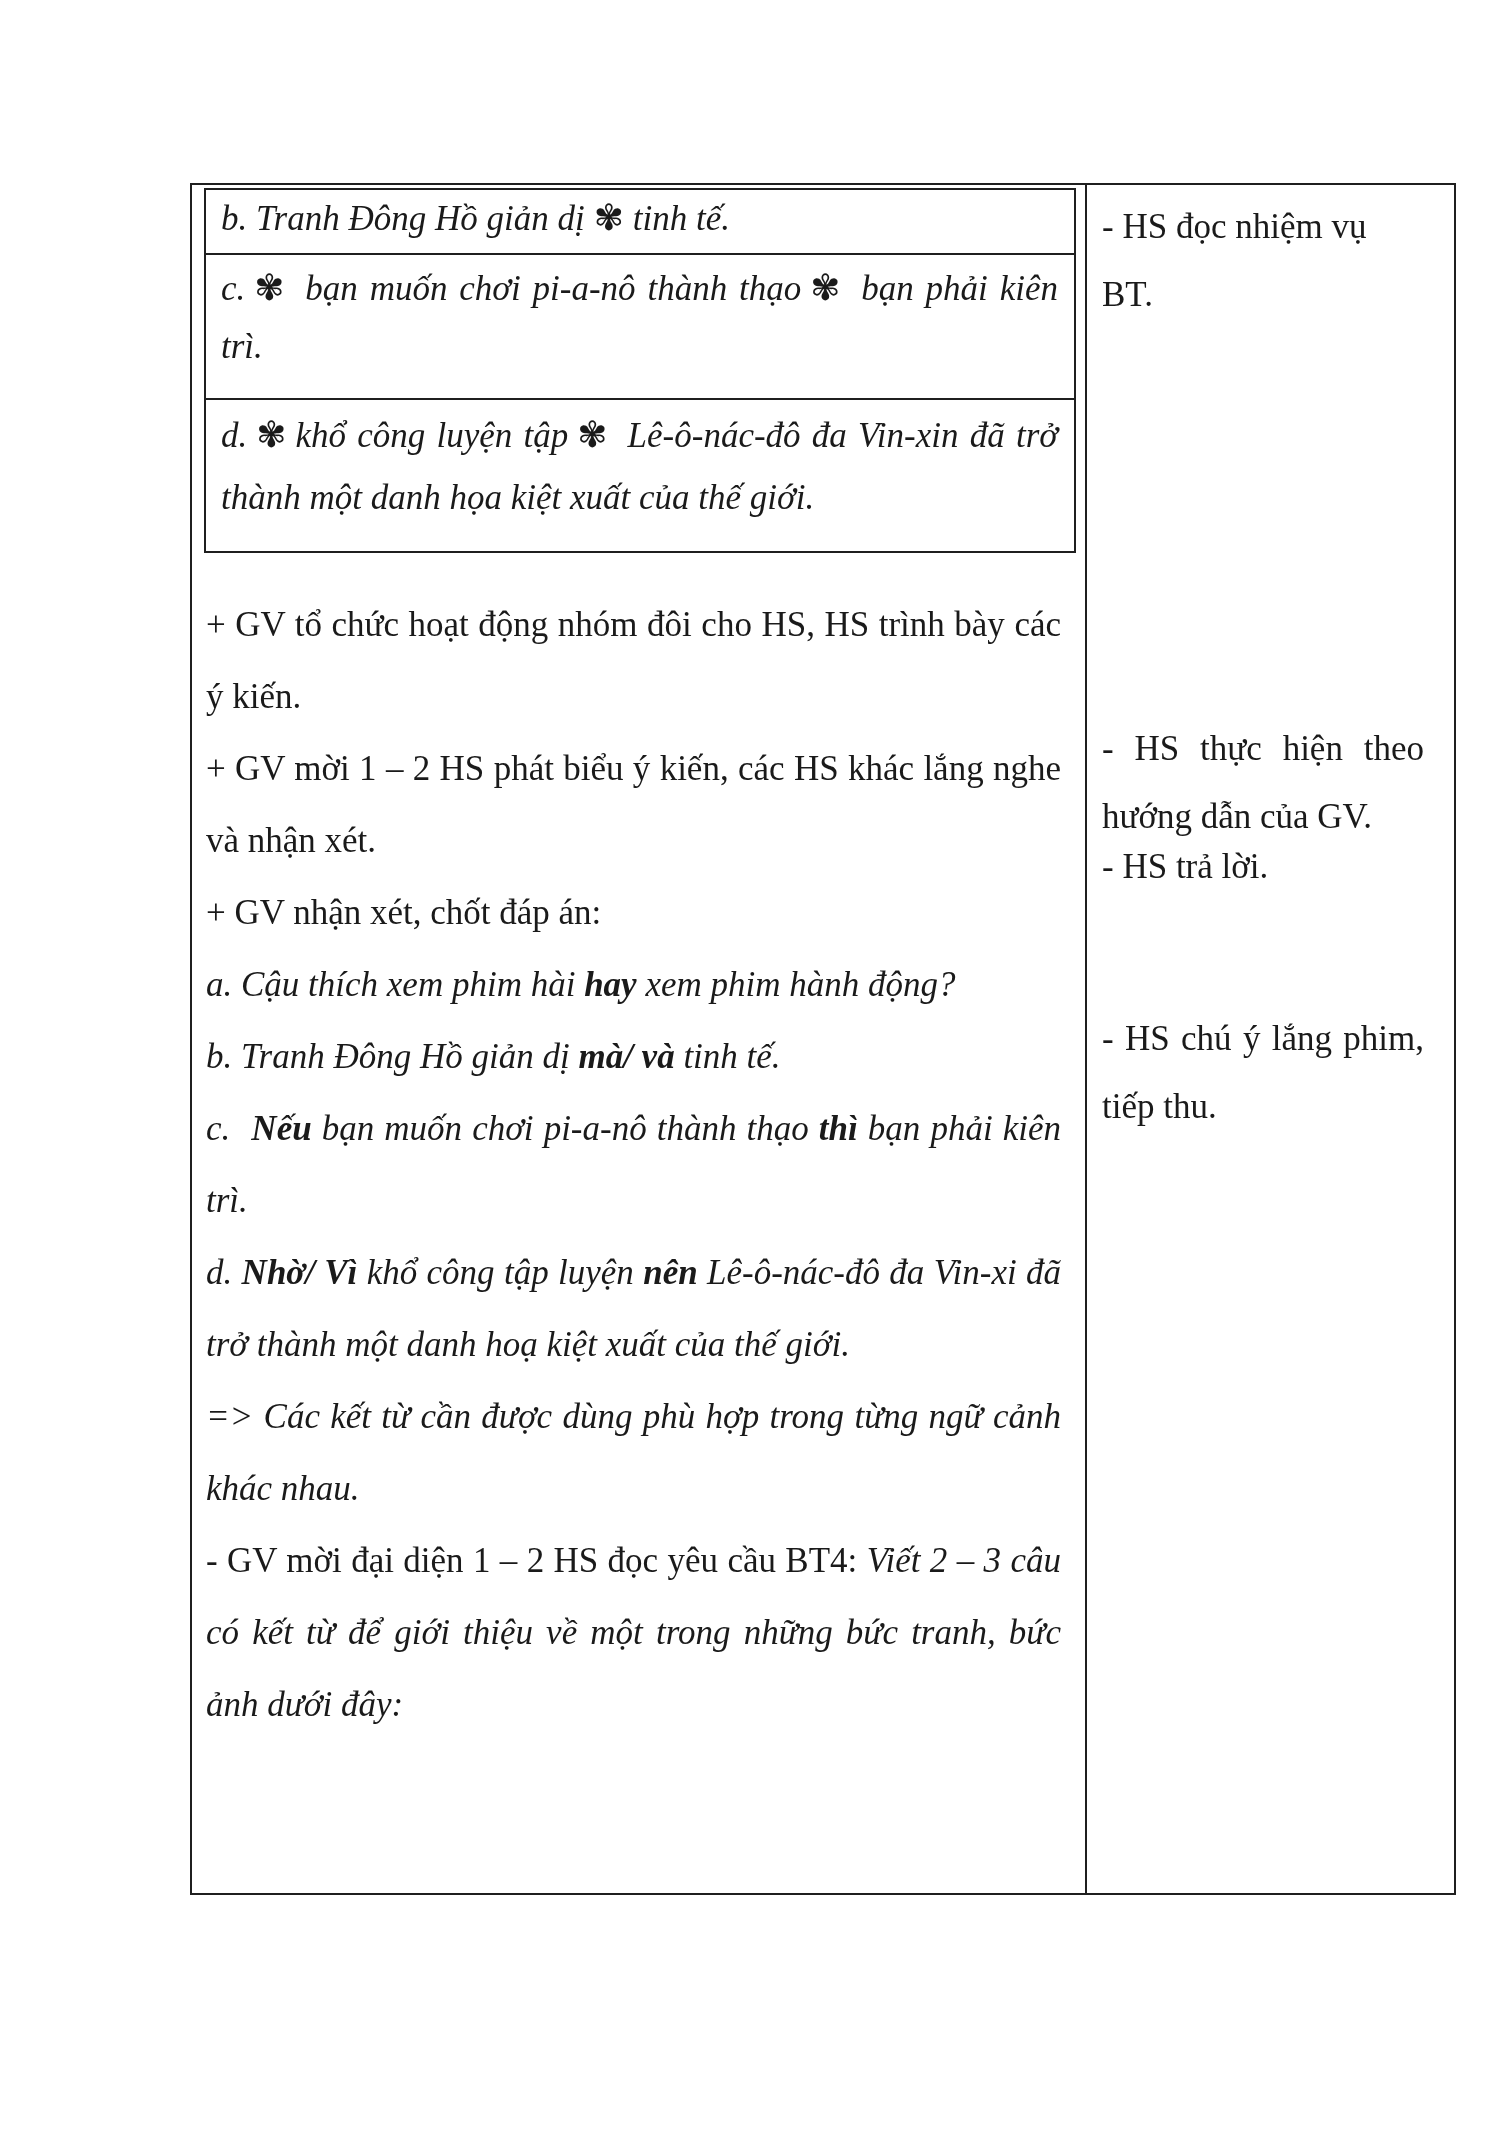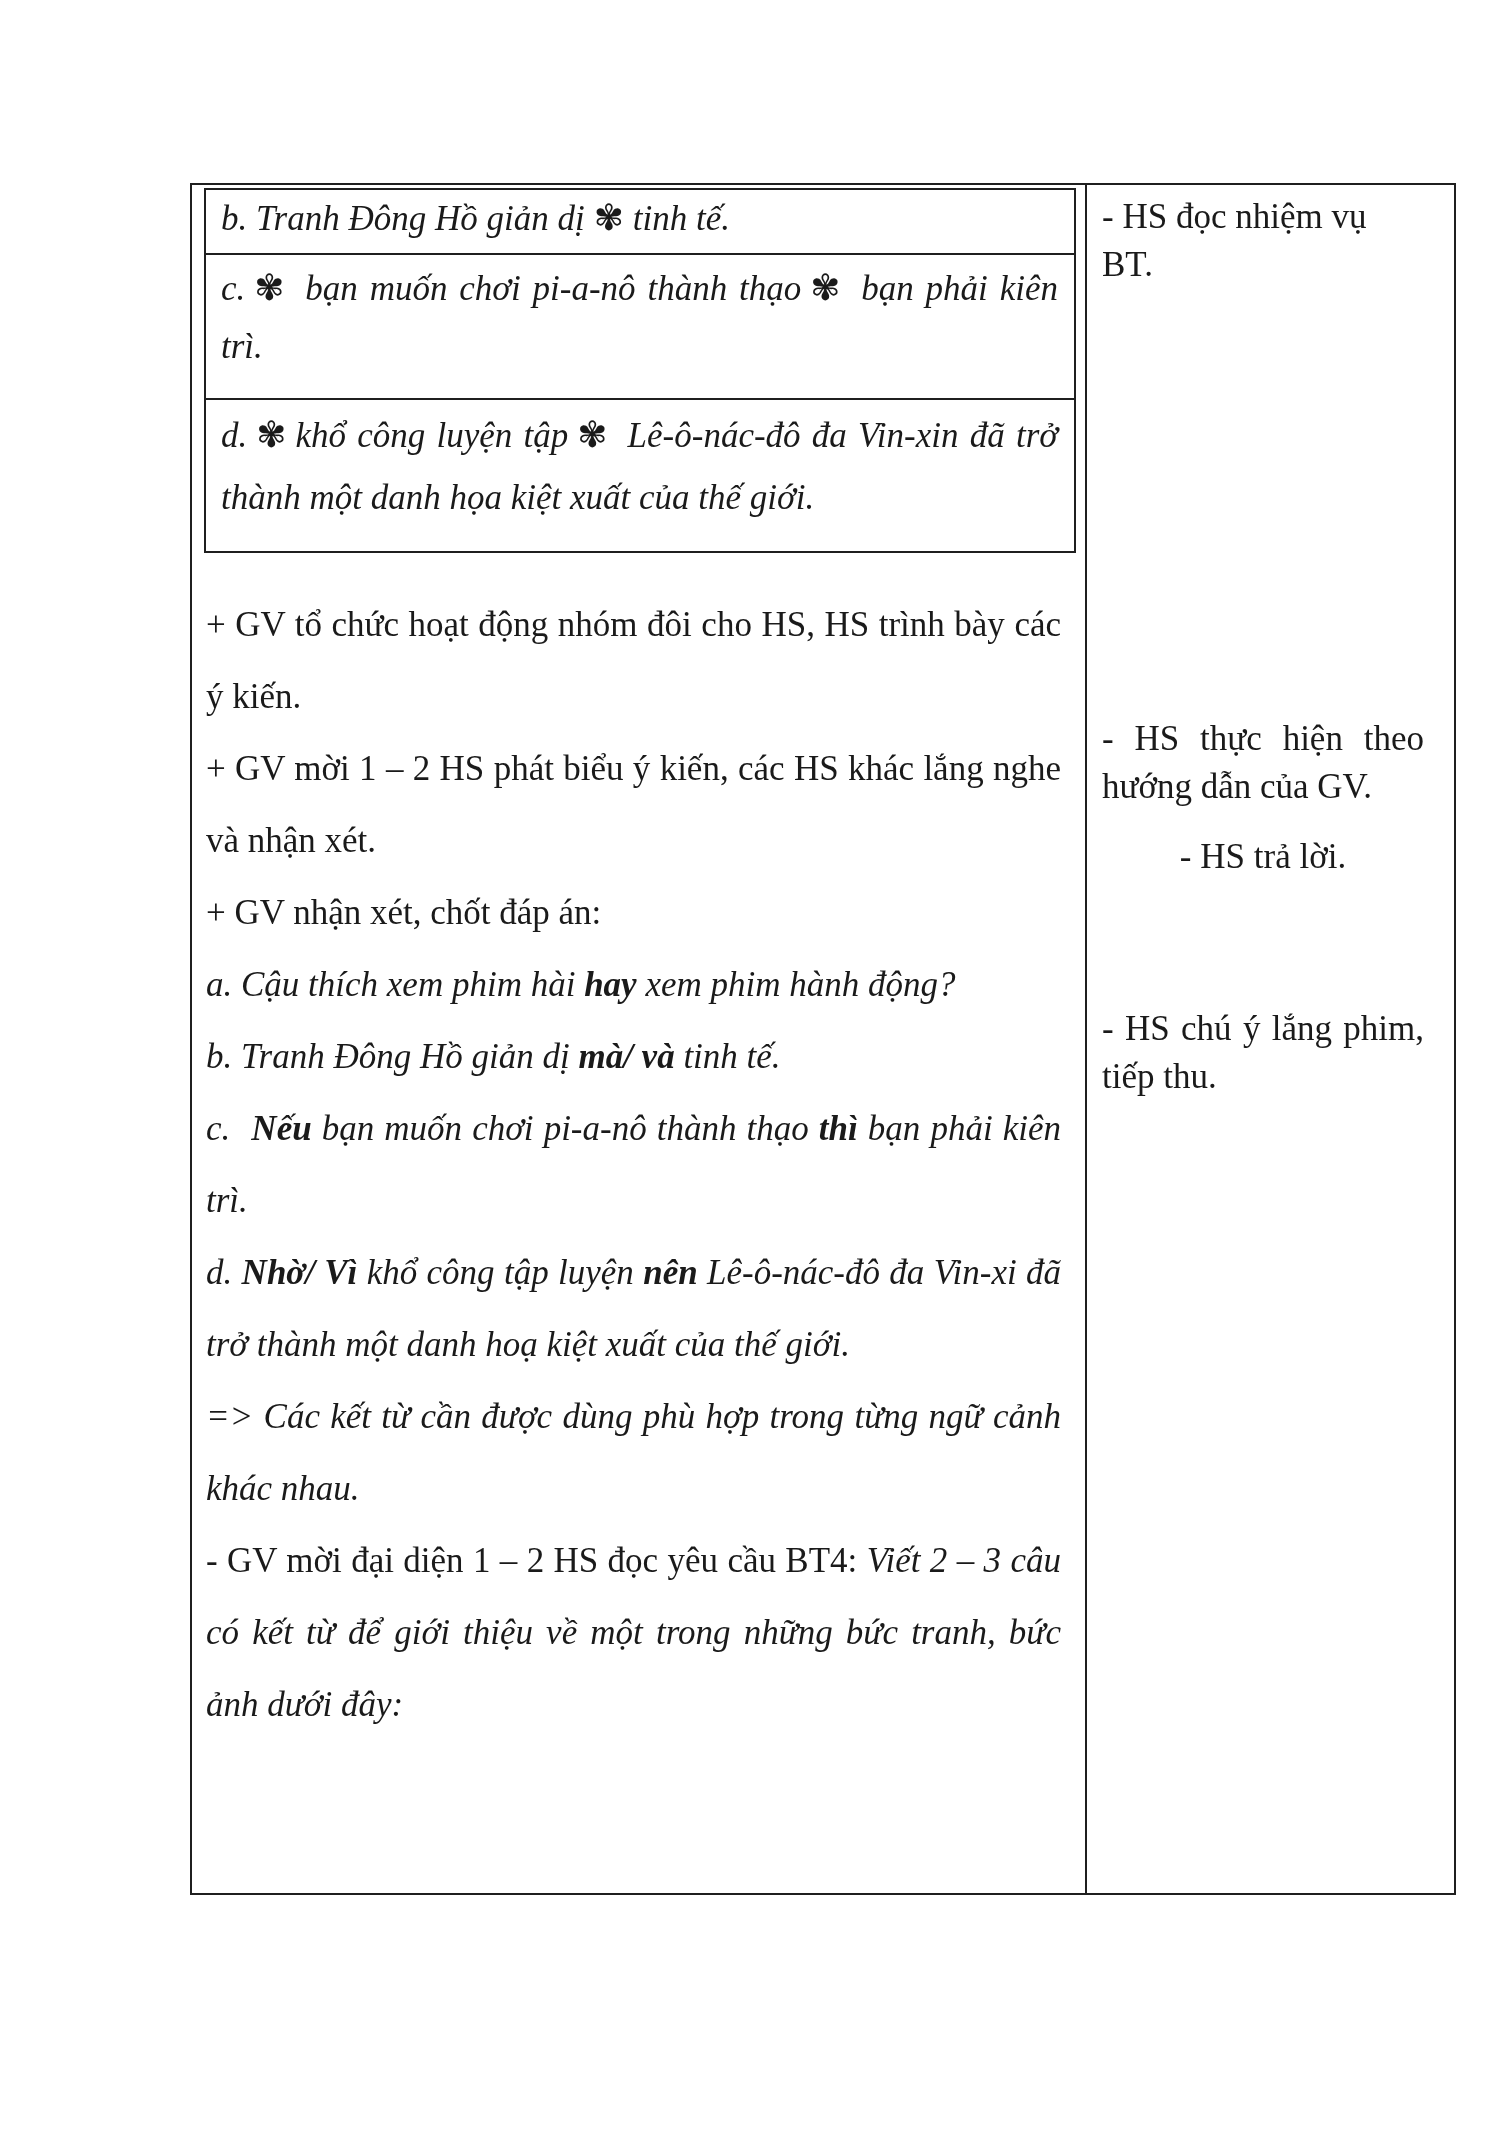--- a/index.html
+++ b/index.html
@@ -55,26 +55,26 @@
     line-height: 72px;
     text-align: justify;
   }
 
   
   .note {
     position: absolute;
     left: 15px;
     right: 30px;
     font-size: 35px;
-    line-height: 48px;
+    line-height: 68px;
   }
   .note.justified { text-align: justify; }
   .note-1 { top: 8px; }
   .note-2 { top: 530px; }
-  .note-3 { top: 648px; text-align: center; }
+  .note-3 { top: 648px; }
   .note-4 { top: 820px; }
   .note-5 { top: 1395px; }
 
   .flower {
     font-family: "DejaVu Sans", sans-serif;
     font-style: normal;
     font-size: 36px;
     margin: 0 9px;
   }
 </style>

